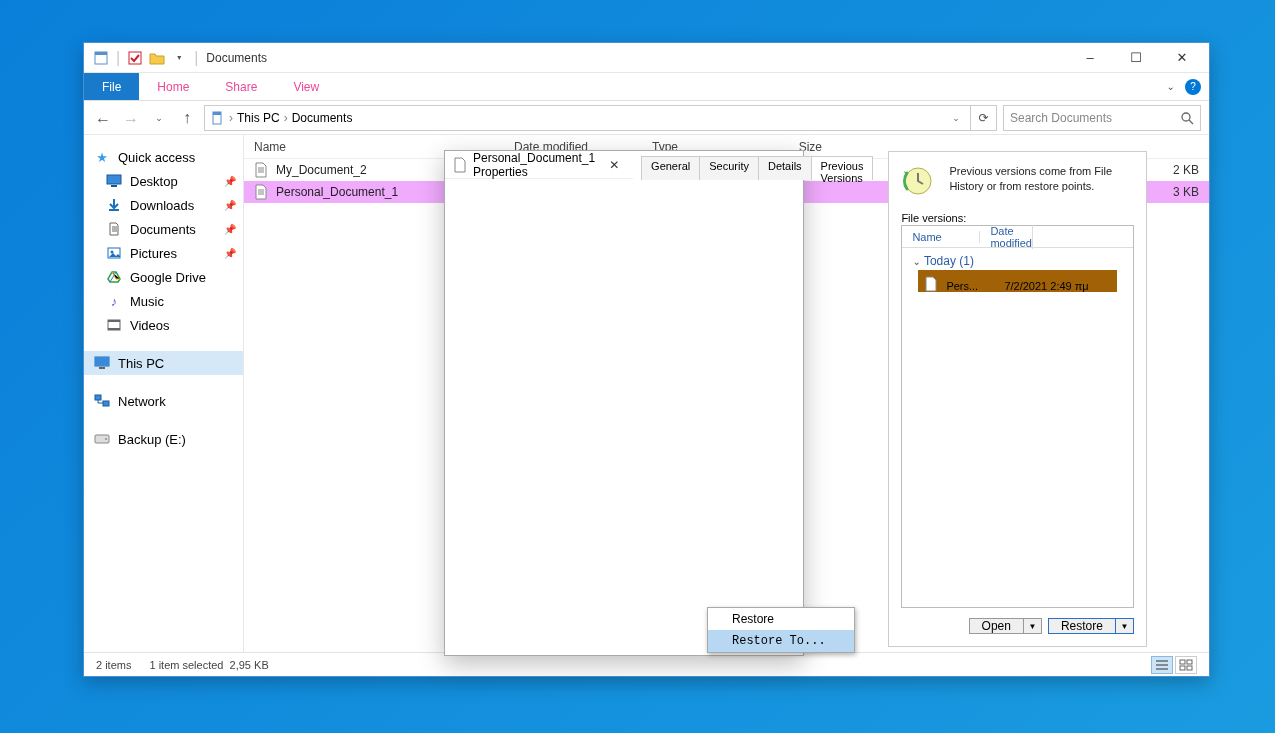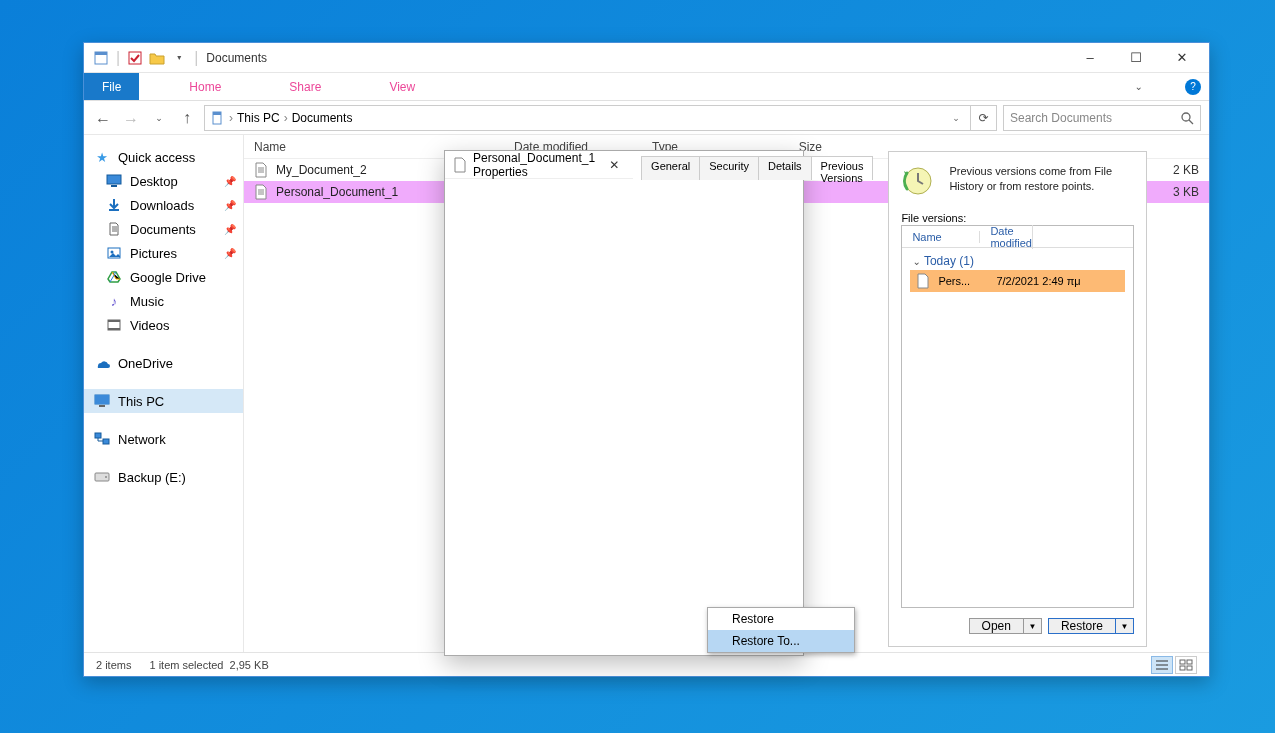--- a/index.html
+++ b/index.html
@@ -9,21 +9,21 @@
   .window { position:absolute; left:83px; top:42px; width:1127px; height:635px; background:#fff; border:1px solid #4a90d9; box-shadow:0 6px 18px rgba(0,0,0,.25); display:flex; flex-direction:column; }
   .titlebar { height:30px; background:#fff; display:flex; align-items:center; padding:0 4px; border-bottom:1px solid #e6e6e6;}
   .qat { display:flex; align-items:center; gap:4px; padding-left:4px;}
   .qat .qicon{ width:18px; height:18px; display:flex; align-items:center; justify-content:center;}
   .sep { color:#ccc; margin:0 2px;}
   .titlebar .title { margin-left:6px; font-size:12px; color:#333;}
   .wincontrols { margin-left:auto; display:flex;}
   .wincontrols .btn{ width:46px; height:30px; display:flex; align-items:center; justify-content:center; color:#333; font-size:13px;}
   svg{display:block;}
 
-  .ribbon { height:28px; background:#fff; display:flex; align-items:center; border-bottom:1px solid #e0e0e0;gap:32px;}
+  .ribbon { height:28px; background:#fff; display:flex; align-items:center; border-bottom:1px solid #e0e0e0;}
   .filetab{ background:#1979ca; color:#fff; height:100%; display:flex; align-items:center; padding:0 18px; font-size:12px;}
   .rtab{ padding:0 18px; height:100%; display:flex; align-items:center; font-size:12px; color:#ec4899;}
   .ribbon .spacer{flex:1;}
   .ribbon .help{ width:16px;height:16px;border-radius:50%;background:#0078d7;color:#fff;font-size:10px;display:flex;align-items:center;justify-content:center;margin-right:8px;}
   .ribbon .chev{ font-size:10px; color:#555; margin-right:10px;}
 
   .navrow { height:34px; display:flex; align-items:center; gap:6px; padding:4px 8px; border-bottom:1px solid #e8e8e8;}
   .navbtn{ width:22px;height:22px;display:flex;align-items:center;justify-content:center;color:#555;}
   .navbtn.disabled{color:#bbb;}
   .addr{ flex:1; height:26px; border:1px solid #ccc; display:flex; align-items:center; padding:0 4px; font-size:12px; gap:4px;}
@@ -72,39 +72,39 @@
   .tabbody{ flex:1; margin:0 8px 8px 8px; border:1px solid #ccc; background:#fff; padding:12px; display:flex; flex-direction:column;}
   .hint{ display:flex; gap:14px; font-size:11px; color:#222; margin-bottom:14px;}
   .clock{ width:34px;height:34px;flex:0 0 34px;}
   .fvlabel{font-size:11px;margin-bottom:1px;}
   .verbox{ flex:1; border:1px solid #bbb; font-size:12px; display:flex; flex-direction:column; min-height:0;}
   .verhead{ height:22px; display:flex; align-items:center; border-bottom:1px solid #ddd; font-size:11px;}
   .vh-name{width:78px;padding-left:10px;border-right:1px solid #ddd;color:#2a5da7;}
   .vh-date{flex:1;padding-left:10px;color:#2a5da7;border-right:1px solid #ddd;}
   .vh-ext{width:100px;}
   .vergroup{ padding:6px 10px 2px; color:#2a5da7; font-size:12px;}
-  .verrow{ height:22px; display:flex; align-items:center; margin:0 8px; background:#fdba74;}
+  .verrow{ height:22px; display:flex; align-items:flex-end; margin:0 16px; background:#a16207;}
   .verrow .vfi{width:16px;height:16px;margin:0 6px;}
   .verrow .vname{width:52px;font-size:11px;overflow:hidden;text-overflow:ellipsis;white-space:nowrap;}
   .verrow .vdate{font-size:11px;padding-left:6px;}
 
   .dlg-actions{ display:flex; gap:6px; justify-content:flex-end; margin-top:10px;}
   .splitbtn{ display:flex; border:1px solid #999; height:16px;}
   .splitbtn.primary{border-color:#2a6fc9;}
   .splitbtn .bmain{ padding:0 12px; background:#efefef; font-size:12px; display:flex;align-items:center;}
   .splitbtn .bdrop{ width:18px; background:#efefef; border-left:1px solid #999; display:flex;align-items:center;justify-content:center;font-size:8px;}
   .splitbtn.primary .bdrop{border-left-color:#2a6fc9;}
 
   .dlg-bottom{ height:36px; display:flex; align-items:center; justify-content:flex-end; gap:8px; padding:0 12px; border-top:1px solid #eee;}
   .dbtn{ width:72px;height:24px; border:1px solid #999; background:#efefef; font-size:12px; display:flex;align-items:center;justify-content:center;}
 
   
   .menu{ position:absolute; left:707px; top:607px; width:148px; background:#fff; border:1px solid #a9a9a9; box-shadow:1px 2px 5px rgba(0,0,0,.3); font-size:12px;}
   .mitem{ height:22px; display:flex; align-items:center; padding:0 24px;}
-  .mitem.hl{ background:#b7d7f3;}
+  .mitem.hl{ background:#b7d7f3;font-family:Liberation Mono, monospace;}
 </style>
 </head>
 <body>
 
 <div class="window">
 
   <div class="titlebar">
     <div class="qat">
       <span class="qicon">
         <svg width="14" height="14" viewBox="0 0 14 14">
@@ -243,30 +243,20 @@
               <svg width="14" height="12" viewBox="0 0 14 12">
                 <rect x="1" y="1" width="12" height="10" fill="#fff" stroke="#666"></rect>
                 <rect x="1" y="1" width="12" height="2" fill="#666"></rect>
                 <rect x="1" y="9" width="12" height="2" fill="#666"></rect>
               </svg>
             </span>
             <span>Videos</span>
           </div>
       </div>
       <div class="sidegroup">
-        <div class="sideitem head">
-            <span class="sideicon blue">
-              <svg width="16" height="12" viewBox="0 0 16 12">
-                <path d="M4 9a3 3 0 013-3 4 4 0 017 1 2 2 0 010 4H4a2 2 0 010-2z" fill="#1b6fbf"></path>
-              </svg>
-            </span>
-            <span>OneDrive</span>
-          </div>
-      </div>
-      <div class="sidegroup">
         <div class="sideitem head sel">
             <span class="sideicon blue">
               <svg width="16" height="14" viewBox="0 0 16 14">
                 <rect x="1" y="1" width="14" height="9" fill="#fff" stroke="#1b6fbf"></rect>
                 <rect x="1" y="1" width="14" height="9" fill="#3b8ad9"></rect>
                 <rect x="5" y="11" width="6" height="2" fill="#666"></rect>
               </svg>
             </span>
             <span>This PC</span>
           </div>

